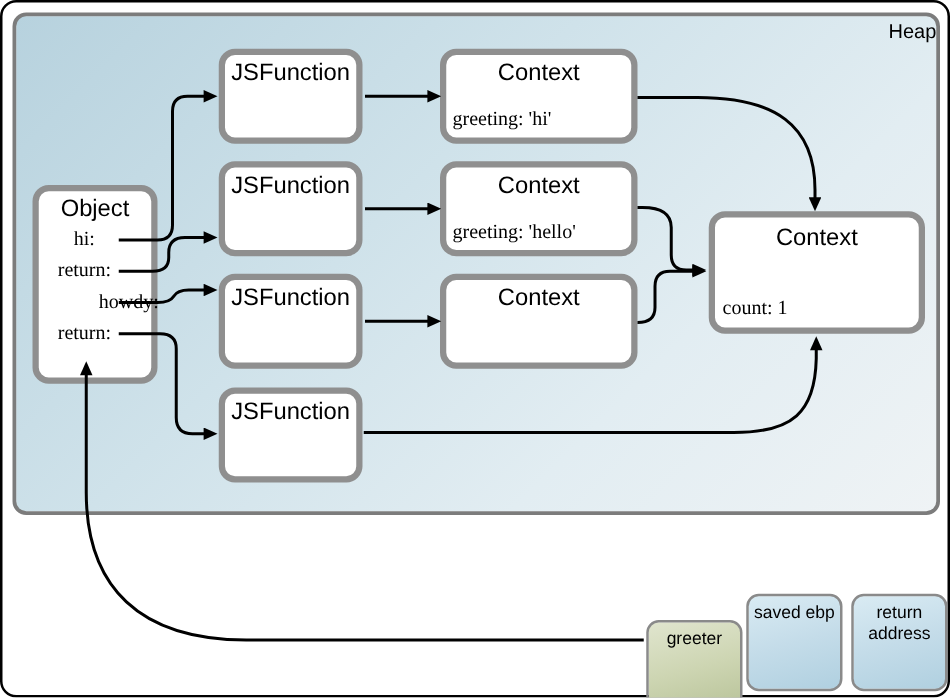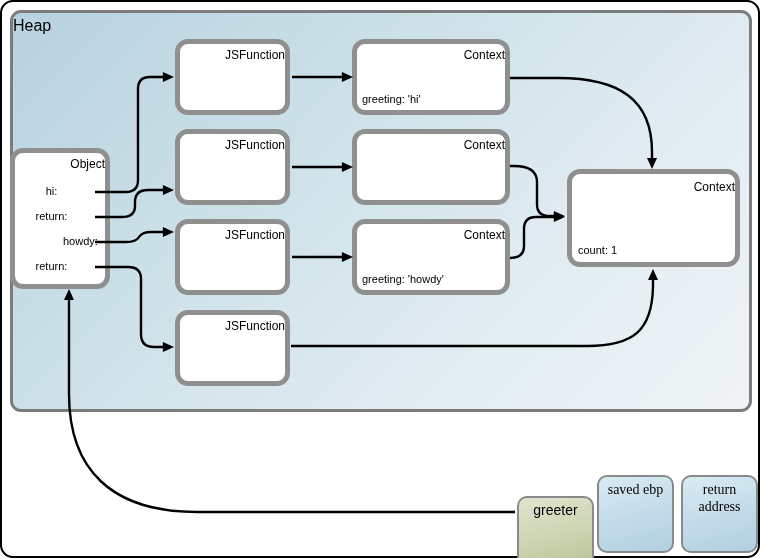--- a/index.html
+++ b/index.html
@@ -1,42 +1,42 @@
 <!DOCTYPE html>
 <html><head>
 <meta charset="utf-8">
 <style>
   html,body{margin:0;padding:0;background:#fff;}
   body{width:760px;height:558px;position:relative;font-family:"Liberation Sans",sans-serif;color:#000;}
   .frame{position:absolute;left:0;top:0;width:760px;height:558px;border:2.5px solid #000;border-radius:13px;box-sizing:border-box;background:#fff;}
   .heap{position:absolute;left:8px;top:8px;width:742px;height:402px;box-sizing:border-box;
         border:3px solid #7c7c7c;border-radius:11px;
         background:linear-gradient(135deg,#b7d2de 0%,#cfe2ea 40%,#e2edf2 70%,#eff3f5 100%);}
-  .heap-label{position:absolute;left:0;right:0;top:4px;text-align:left;font-size:16px;}
+  .heap-label{position:absolute;left:0;right:0;top:4px;text-align:right;font-size:16px;}
   .node{position:absolute;box-sizing:border-box;background:#fff;border:5px solid #8f8f8f;border-radius:13px;}
-  .node .title{position:absolute;left:0;right:0;top:4px;text-align:right;font-size:12px;}
-  .mono{font-family:Liberation Sans, sans-serif;font-size:11px;white-space:pre;}
+  .node .title{position:absolute;left:0;right:0;top:4px;text-align:center;font-size:19px;}
+  .mono{font-family:Liberation Serif, serif;font-size:16px;white-space:pre;}
   .objfield{position:absolute;left:0;right:17px;text-align:center;line-height:15px;}
   .ctxfield{position:absolute;left:5px;bottom:5px;}
   .slot{position:absolute;top:473px;width:77px;height:78px;box-sizing:border-box;border:2px solid #8a8a8a;border-radius:10px;}
   .slot .slot-label{position:absolute;left:0;right:0;top:4px;text-align:center;font-size:14px;line-height:17px;}
   .slot-green{background:linear-gradient(165deg,#e0e5ce 0%,#cdd5b2 50%,#b6c196 100%);}
-  .slot-blue{background:linear-gradient(165deg,#d9ebf3 0%,#c4dce9 50%,#b0d0e0 100%);font-family:Liberation Serif, serif;}
+  .slot-blue{background:linear-gradient(165deg,#d9ebf3 0%,#c4dce9 50%,#b0d0e0 100%);}
   svg.edges{position:absolute;left:0;top:0;pointer-events:none;}
 </style>
 </head>
 <body>
 
 <div class="frame">
 
   <div class="heap">
     <div class="heap-label">Heap</div>
   </div>
 
-  <div class="node" style="left:8px;top:146px;width:100px;height:141px;">
+  <div class="node" style="left:24px;top:146px;width:100px;height:159px;">
     <div class="title">Object</div>
     <div class="mono objfield" style="top:31px;">hi:</div>
     <div class="mono objfield" style="top:56px;">return:</div>
     <div class="mono objfield" style="top:81px;margin-left:48px;">howdy:</div>
     <div class="mono objfield" style="top:106px;">return:</div>
   </div>
 
   <div class="node" style="left:173px;top:37px;width:115px;height:76px;">
     <div class="title">JSFunction</div>
   </div>
@@ -49,24 +49,24 @@
   <div class="node" style="left:173px;top:308px;width:115px;height:76px;">
     <div class="title">JSFunction</div>
   </div>
 
   <div class="node" style="left:350px;top:37px;width:158px;height:76px;">
     <div class="title">Context</div>
     <div class="mono ctxfield">greeting: 'hi'</div>
   </div>
   <div class="node" style="left:350px;top:127px;width:158px;height:76px;">
     <div class="title">Context</div>
+    <div class="mono ctxfield">greeting: 'hello'</div>
   </div>
   <div class="node" style="left:350px;top:217px;width:158px;height:76px;">
     <div class="title">Context</div>
-    <div class="mono ctxfield">greeting: 'howdy'</div>
   </div>
 
   <div class="node" style="left:565px;top:167px;width:173px;height:98px;">
     <div class="title" style="top:6px;">Context</div>
     <div class="mono ctxfield" style="left:6px;bottom:6px;">count: 1</div>
   </div>
 
   <div class="slot slot-green" style="left:515px;margin-top:21px;">
     <div class="slot-label">greeter</div>
   </div>

